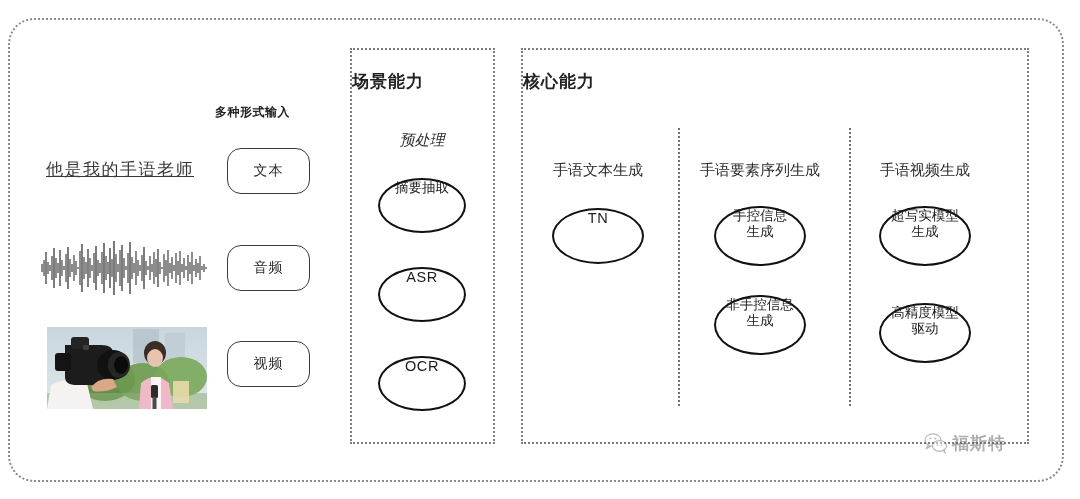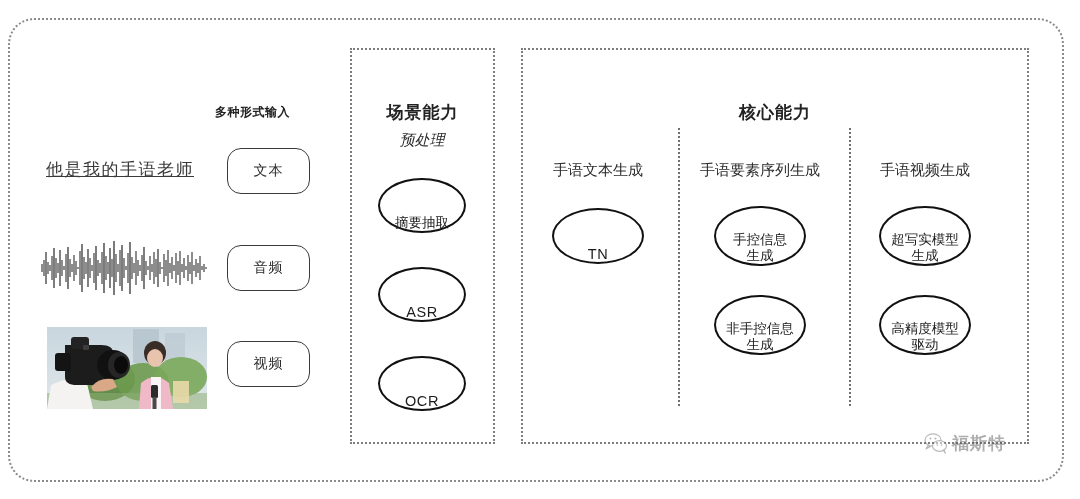--- a/index.html
+++ b/index.html
@@ -52,26 +52,25 @@
     left: 521px;
     top: 48px;
     width: 508px;
     height: 396px;
   }
 
   .panel-title {
     position: absolute;
     left: 0;
     width: 100%;
-    text-align: center;
+    text-align: left;
     font-size: 17px;
     font-weight: bold;
     color: #222;
     letter-spacing: 1px;
-    margin-top: 31px;
   }
   .panel-scene .panel-title { top: 20px; }
   .panel-core  .panel-title { top: 20px; }
 
   
   .col-divider {
     position: absolute;
     top: 128px;
     width: 0px;
     height: 278px;
@@ -91,21 +90,21 @@
     transform: translateX(-50%);
   }
 
   
   .node {
     position: absolute;
     border: 2.3px solid #111;
     border-radius: 50%;
     background: #fff;
     display: flex;
-    align-items: flex-end;
+    align-items: flex-start;
     justify-content: center;
     box-sizing: border-box;
     transform: translateX(-50%);
   }
   .node span {
     font-size: 13.5px;
     line-height: 16px;
     text-align: center;
     color: #1b1b1b;
     display: block;
@@ -371,21 +370,21 @@
   <div class="node" style="left:760px; top:295px; width:92px; height:60px;">
     <span>非手控信息
 生成</span>
   </div>
 
   <div class="sub-label" style="left:925px; top:161px;">手语视频生成</div>
   <div class="node" style="left:925px; top:206px; width:92px; height:60px;">
     <span>超写实模型
 生成</span>
   </div>
-  <div class="node" style="left:925px; top:295px; width:92px; height:60px;">
+  <div class="node" style="left:925px; top:303px; width:92px; height:60px;">
     <span>高精度模型
 驱动</span>
   </div>
 
   <div class="watermark">
     <svg class="wm-icon" viewBox="0 0 30 22">
       <ellipse cx="11" cy="7" rx="8" ry="6.2" fill="none" stroke="#6f6f6f" stroke-width="1.2"></ellipse>
       <path d="M6 12.2 L4.4 15.6 L8.2 13.6 Z" fill="none" stroke="#6f6f6f" stroke-width="1.2"></path>
       <circle cx="8.4" cy="5.6" r="1" fill="#6f6f6f"></circle>
       <circle cx="13.4" cy="5.6" r="1" fill="#6f6f6f"></circle>

